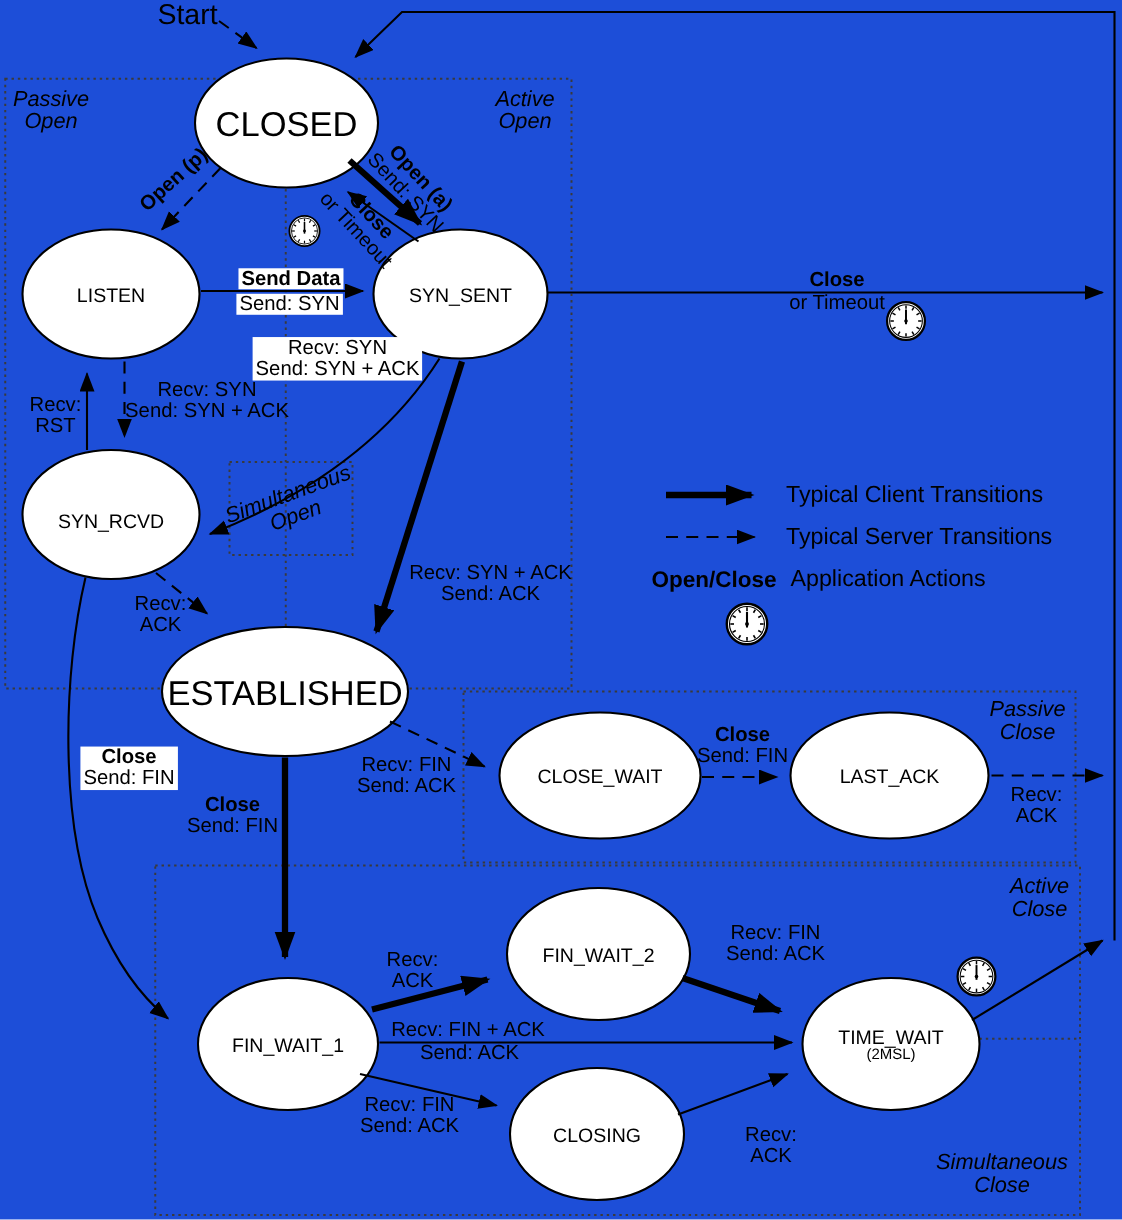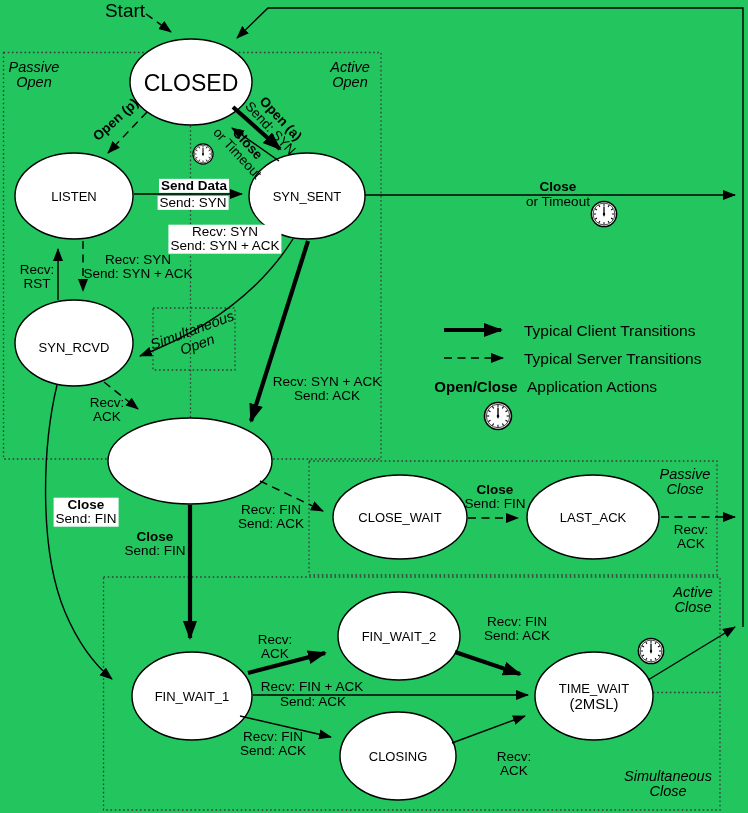--- a/index.html
+++ b/index.html
@@ -1,28 +1,28 @@
 <!DOCTYPE html>
 <html><head>
 <meta charset="utf-8">
 <style>
   html,body{margin:0;padding:0;background:#fff;}
-  #stage{position:relative;width:748px;height:813px;background:#22c55e;overflow:hidden;
+  #stage{position:relative;width:748px;height:813px;background:#1d4ed8;overflow:hidden;
          font-family:"Liberation Sans",sans-serif;color:#000;}
   #stage svg{position:absolute;left:0;top:0;}
   .lbl{position:absolute;transform:translate(-50%,-50%);text-align:center;
        font-size:13.5px;line-height:1.06;white-space:nowrap;}
   .lbl-l{position:absolute;transform:translate(0,-50%);text-align:left;
        font-size:15.5px;line-height:1.05;white-space:nowrap;}
   .b{font-weight:bold;}
   .bg{background:#fff;padding:0 2px;}
   .region{font-size:14.5px;font-style:italic;}
   .st{font-size:13px;}
   .st-big{font-size:23px;}
-  .st-sub{font-size:15px;}
+  .st-sub{font-size:10px;}
   .start{font-size:19px;}
   .edge{stroke:#000;stroke-width:1.4;fill:none;}
   .bold-e{stroke-width:4.2;}
   .dash-e{stroke-dasharray:8 5.5;}
   .node{fill:#fff;stroke:#000;stroke-width:1.4;}
   .dotbox{fill:none;stroke:#3a3a3a;stroke-width:1.3;stroke-dasharray:1.6 2.6;}
   .clock-ring{fill:#fff;stroke:#000;stroke-width:1.5;}
   .clock-inner{fill:none;stroke:#000;stroke-width:0.7;}
   .clock-tick{stroke:#000;stroke-width:1;}
   .clock-hand{stroke:#000;stroke-width:1.3;}
@@ -110,20 +110,21 @@
 
   <path class="edge bold-e" d="M444,330 L501,330" marker-end="url(#ahb)"></path>
   <path class="edge dash-e" d="M444,358 L503,358" marker-end="url(#ah)"></path>
 </svg>
 
 <div class="lbl start" style="left:125px;top:11px">Start</div>
 <div class="lbl st-big" style="left:191px;top:83px">CLOSED</div>
 <div class="lbl st" style="left:74px;top:197px">LISTEN</div>
 <div class="lbl st" style="left:307px;top:197px">SYN_SENT</div>
 <div class="lbl st" style="left:74px;top:348px">SYN_RCVD</div>
+<div class="lbl st-big" style="left:190px;top:462px">ESTABLISHED</div>
 <div class="lbl st" style="left:400px;top:518px">CLOSE_WAIT</div>
 <div class="lbl st" style="left:593px;top:518px">LAST_ACK</div>
 <div class="lbl st" style="left:192px;top:697px">FIN_WAIT_1</div>
 <div class="lbl st" style="left:399px;top:637px">FIN_WAIT_2</div>
 <div class="lbl st" style="left:398px;top:757px">CLOSING</div>
 <div class="lbl" style="left:594px;top:697px">
   <div class="st">TIME_WAIT</div>
   <div class="st-sub">(2MSL)</div>
 </div>
 

